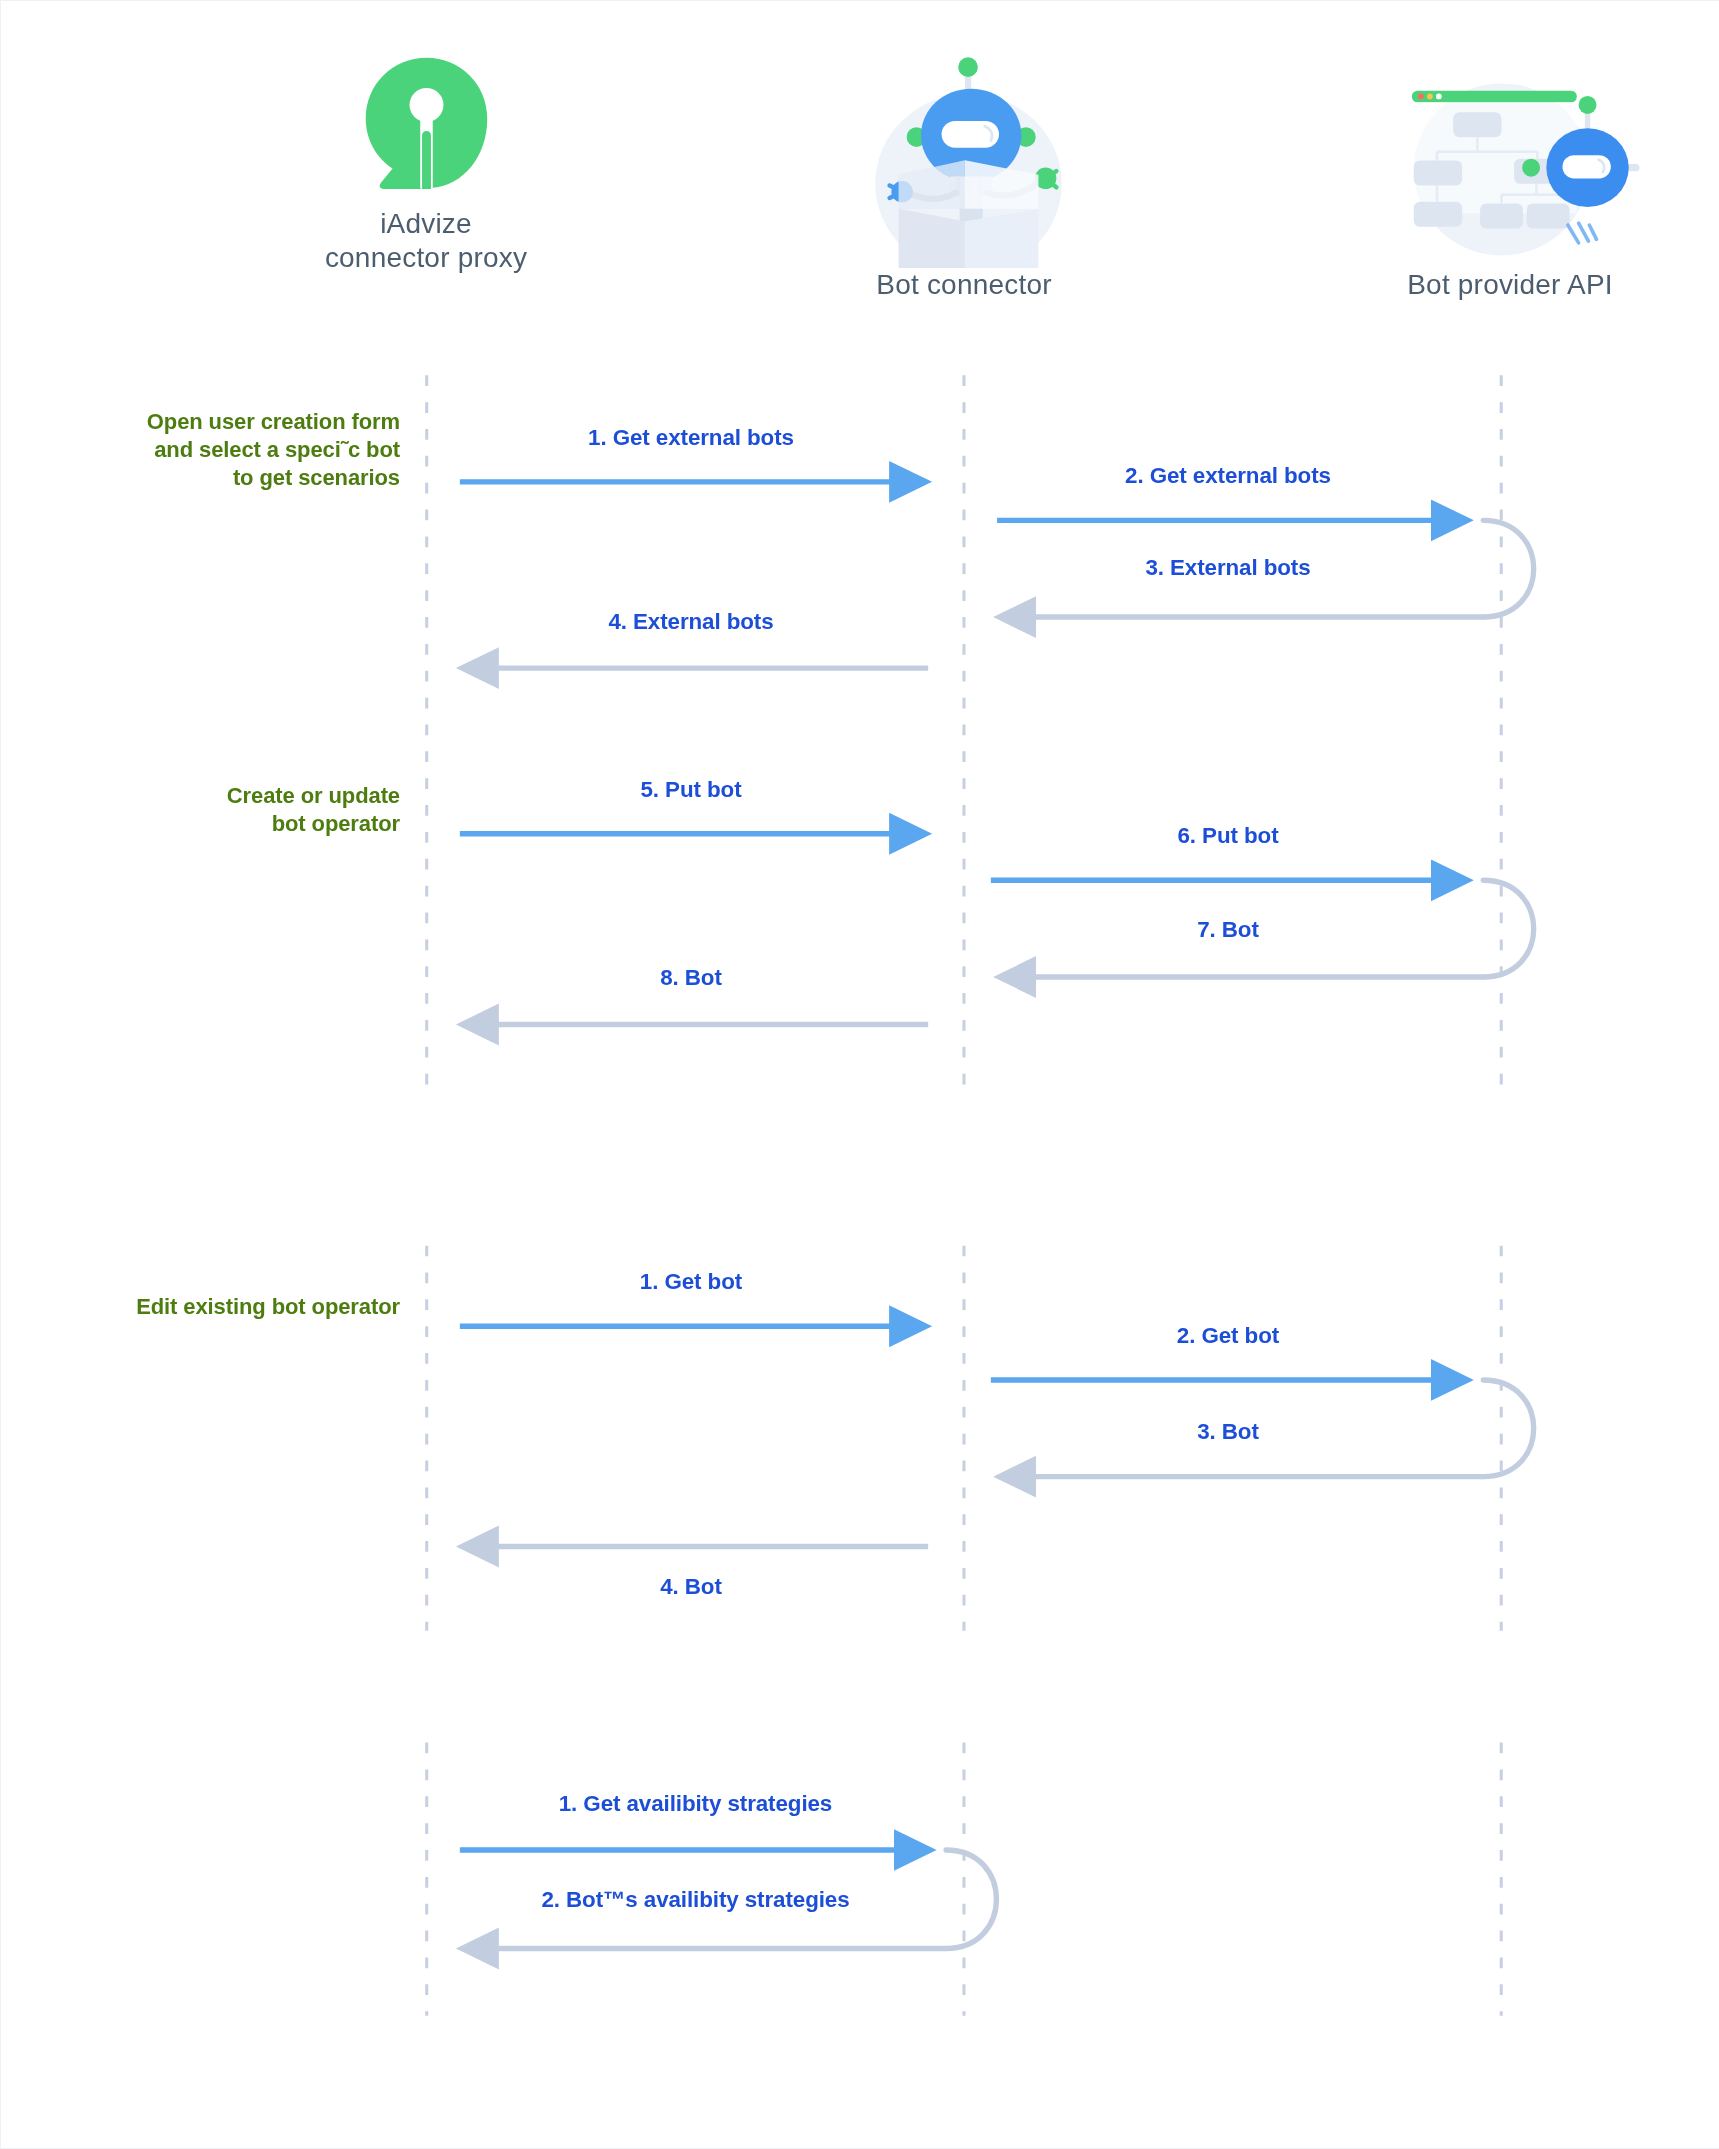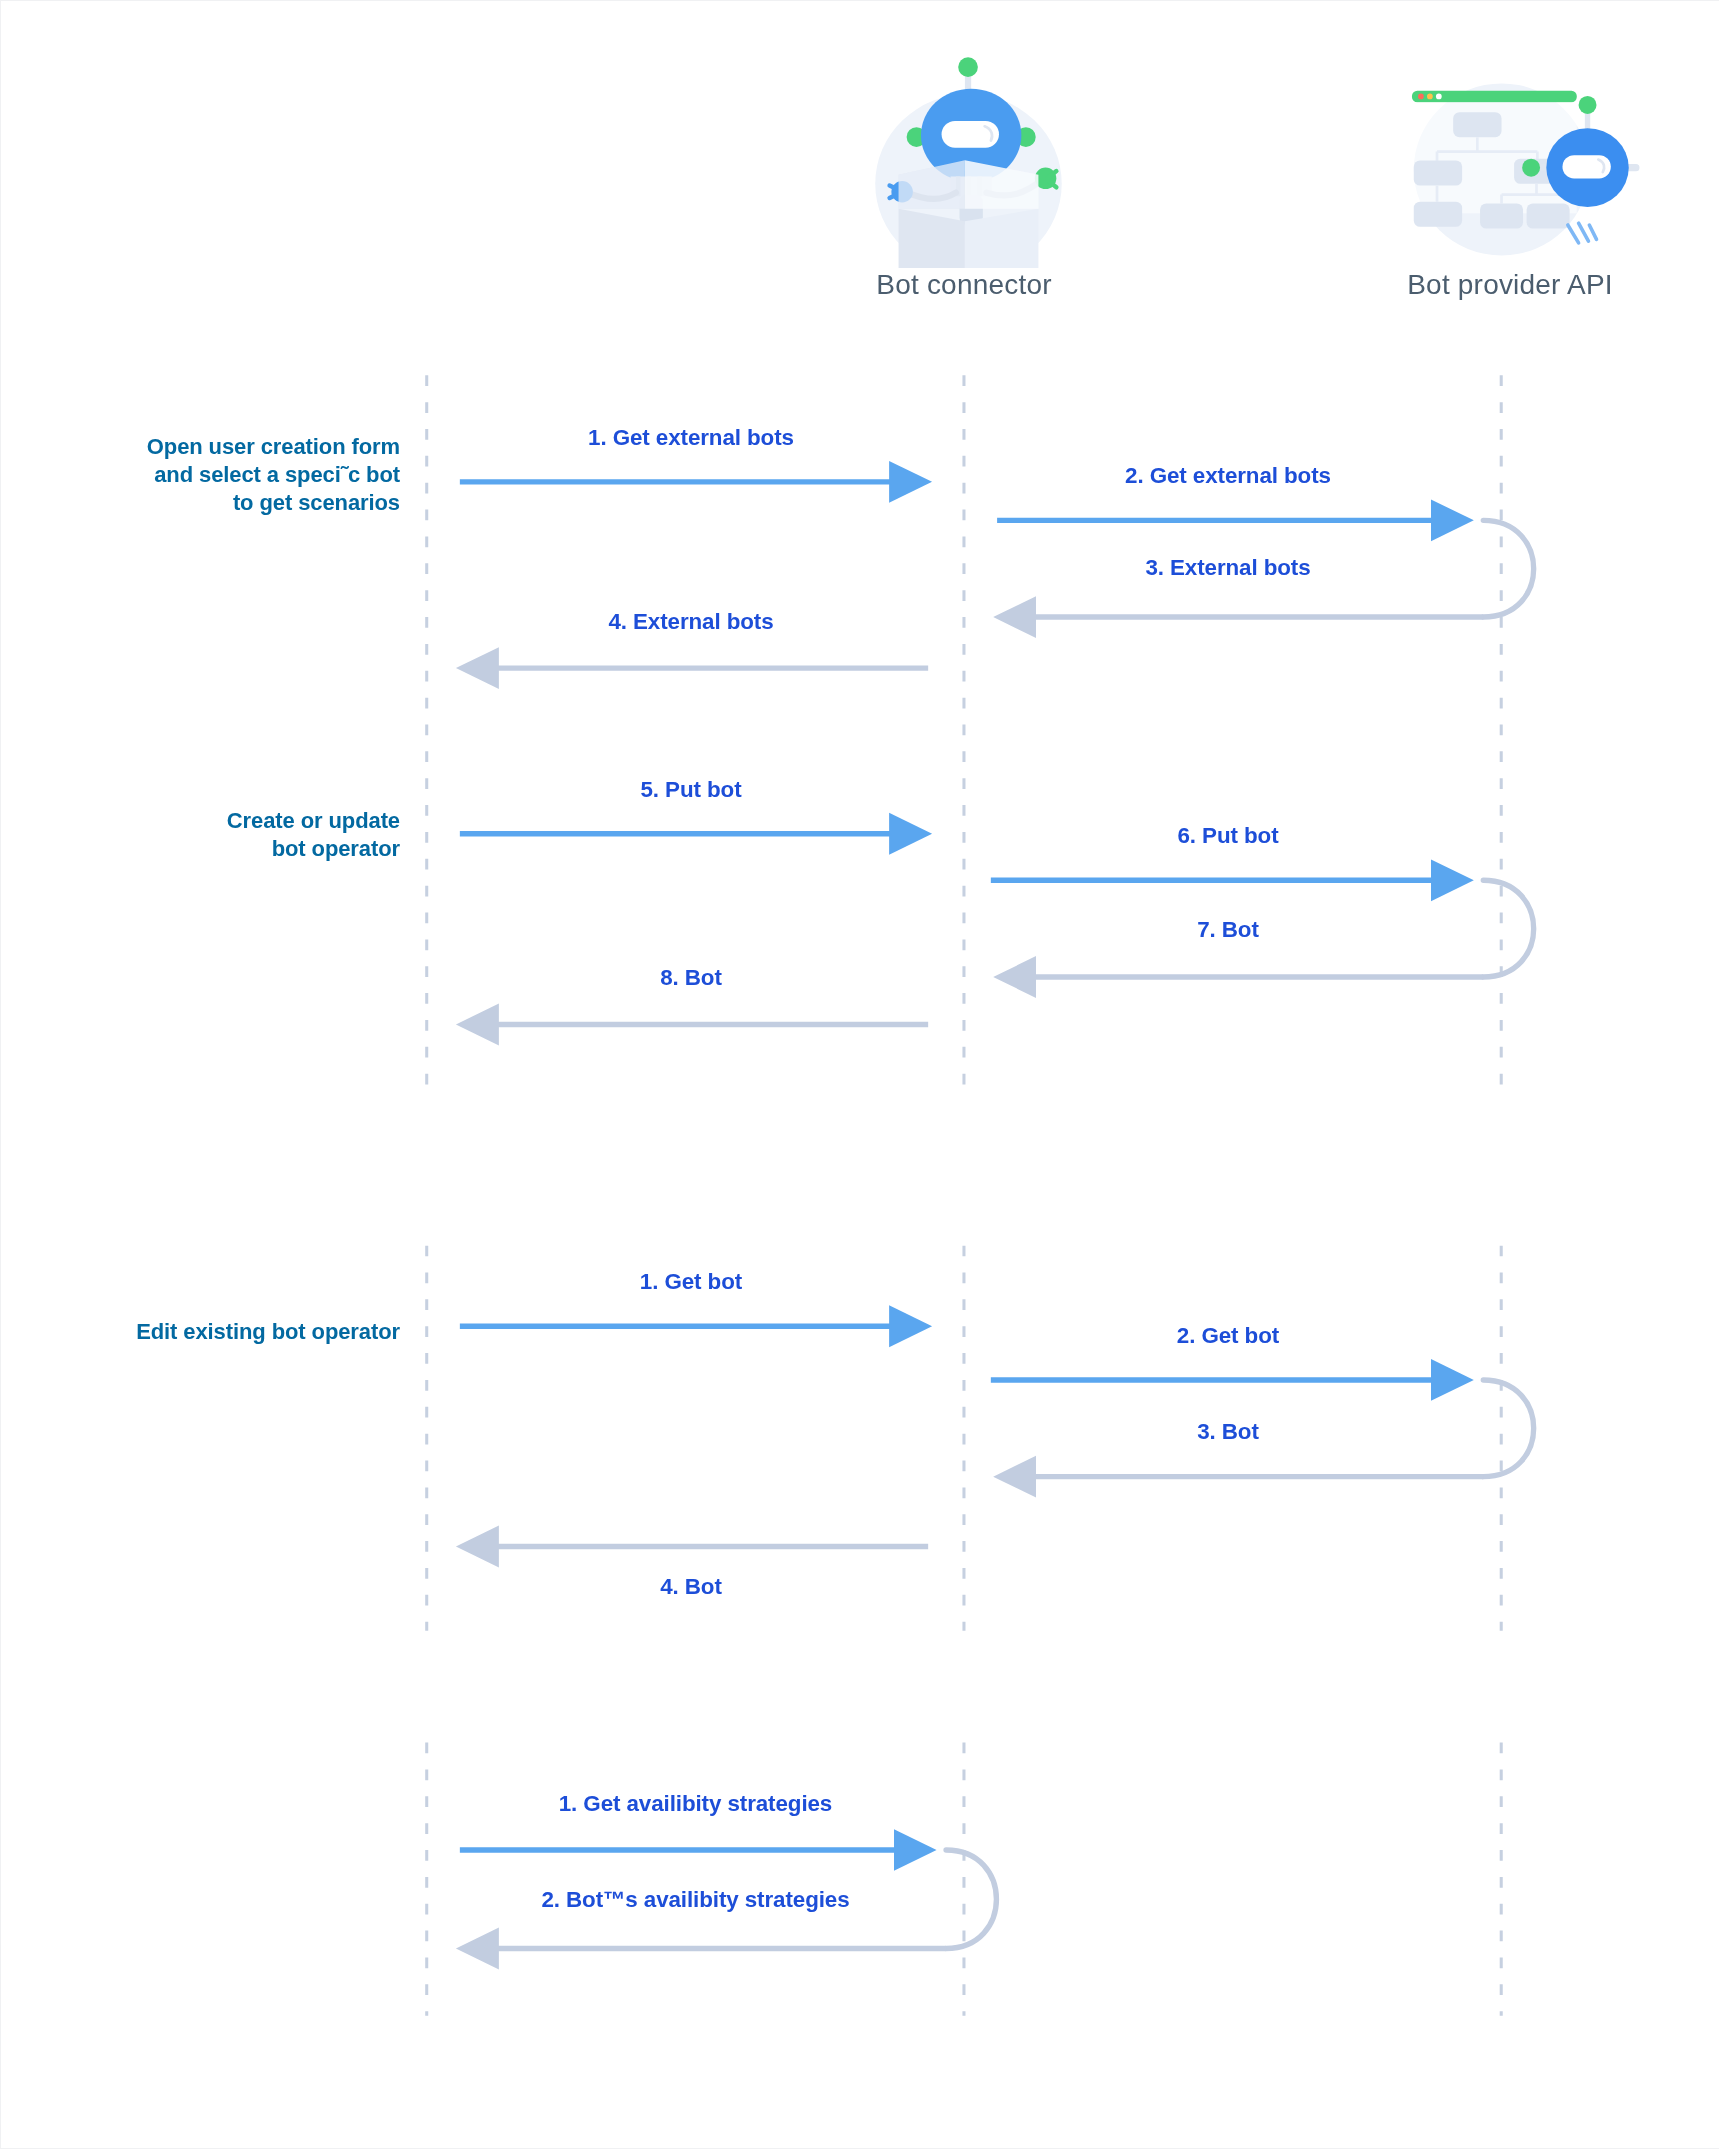--- a/index.html
+++ b/index.html
@@ -30,28 +30,27 @@
     letter-spacing:0.2px;
     white-space:pre-line;
   }
 
   
   .iadvize-logo{width:127px;height:134px;}
 
   
   .step-note{
     position:absolute;
-    color:#0369a1;
+    color:#4d7c0f;
     font-size:22px;
     line-height:28px;
     font-weight:600;
     text-align:right;
     white-space:pre-line;
     letter-spacing:-0.1px;
-    margin-top:25px;
   }
   .msg-label{
     position:absolute;
     font-size:22.4px;
     line-height:27px;
     font-weight:600;
     letter-spacing:-0.1px;
     text-align:center;
     white-space:nowrap;
   }
@@ -116,20 +115,32 @@
       <line x1="1035" y1="1726" x2="522" y2="1726" stroke="#c2cde0" stroke-width="6" marker-end="url(#ah-gray)"></line>
     </g>
 
     <g>
       <path d="M1055,2065 C1130,2065 1130,2175 1055,2175" fill="none" stroke="#c2cde0" stroke-width="6" stroke-linecap="round"></path>
       <line x1="512" y1="2065" x2="1030" y2="2065" stroke="#5aa6ef" stroke-width="6" marker-end="url(#ah-blue)"></line>
       <line x1="1055" y1="2175" x2="522" y2="2175" stroke="#c2cde0" stroke-width="6" marker-end="url(#ah-gray)"></line>
     </g>
   </svg>
 
+  <div class="actor" style="left:246px;top:54px;width:358px;">
+    <div class="actor-icon" style="height:152px;">
+      <svg class="iadvize-logo" viewBox="0 0 142 150" xmlns="http://www.w3.org/2000/svg">
+        <path d="M71 3 C33 3 3 33 3 71 C3 95 15 115 33 127 L20 143 C17 147 19 150 24 150 L66 150 L66 95 C66 92 68 90 71 90 C74 90 76 92 76 95 L76 149 C113 146 139 113 139 71 C139 33 109 3 71 3 Z" fill="#4bd37b"></path>
+        <circle cx="71" cy="56" r="19" fill="#ffffff"></circle>
+        <rect x="64" y="70" width="14" height="80" fill="#ffffff" rx="2"></rect>
+        <path d="M66 90 C66 87 68 85 71 85 C74 85 76 87 76 90 L76 150 L66 150 Z" fill="#4bd37b"></path>
+      </svg>
+    </div>
+    <div class="actor-label">iAdvize
+connector proxy</div>
+  </div>
 
   <div class="actor" style="left:784px;top:32px;width:358px;">
     <div class="actor-icon" style="height:235px;">
       <svg width="260" height="235" viewBox="0 0 290 262" xmlns="http://www.w3.org/2000/svg">
 
         <ellipse cx="150" cy="168" rx="104" ry="100" fill="#eef3fa"></ellipse>
 
         <path d="M72 158 L146 142 L146 196 L72 196 Z" fill="#e3eaf5"></path>
         <path d="M146 142 L228 158 L228 196 L146 196 Z" fill="#f4f7fc"></path>
 

